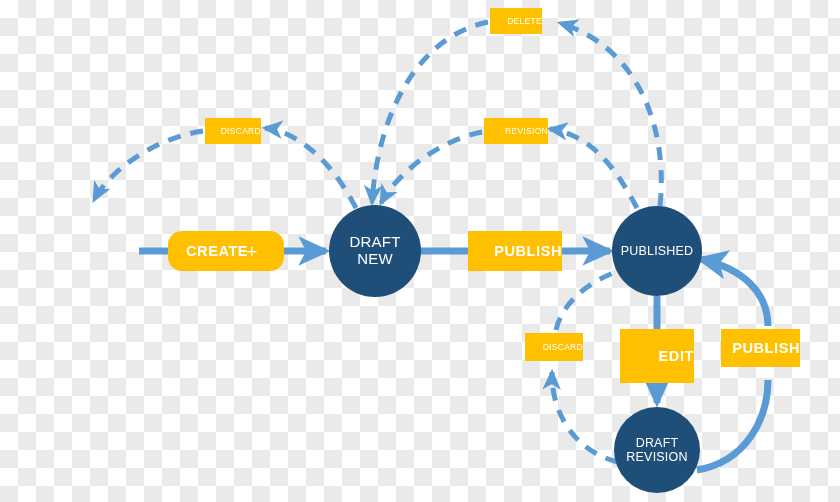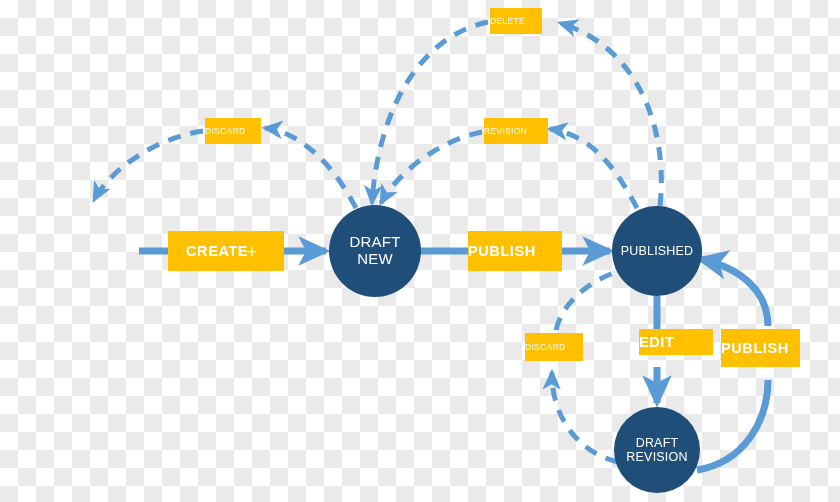--- a/index.html
+++ b/index.html
@@ -47,37 +47,38 @@
   .node-label {
     display: block;
     white-space: pre-line;
   }
   .action {
     position: absolute;
     background: #ffc000;
     color: #ffffff;
     display: flex;
     align-items: center;
-    justify-content: flex-start;
+    justify-content: flex-end;
     box-sizing: border-box;
     text-align: center;
   }
   .action.big {
     font-size: 14.5px;
     font-weight: bold;
     letter-spacing: 0.6px;
   }
   .action.small {
     font-size: 8.5px;
     font-weight: normal;
     letter-spacing: 0.3px;
   }
   .action.create {
     justify-content: flex-start;
     padding-left: 18px;
+    border-radius: 14px;
   }
   .plus {
     position: absolute;
     right: 26px;
     font-size: 19px;
     font-weight: 300;
     line-height: 1;
   }
 </style>
 </head>
@@ -137,21 +138,21 @@
 
   <div class="action big create" style="left:168px; top:231px; width:116px; height:40px;">
     <span>CREATE</span>
     <span class="plus">+</span>
   </div>
 
   <div class="action big" style="left:468px; top:231px; width:94px; height:40px;">
     <span>PUBLISH</span>
   </div>
 
-  <div class="action big" style="left:620px; top:329px; width:74px; height:26px;margin-left:19px;">
+  <div class="action big" style="left:620px; top:329px; width:74px; height:54px;">
     <span>EDIT</span>
   </div>
 
   <div class="action big" style="left:721px; top:329px; width:79px; height:38px;">
     <span>PUBLISH</span>
   </div>
 
   <div class="action small" style="left:205px; top:118px; width:56px; height:26px;">
     <span>DISCARD</span>
   </div>

